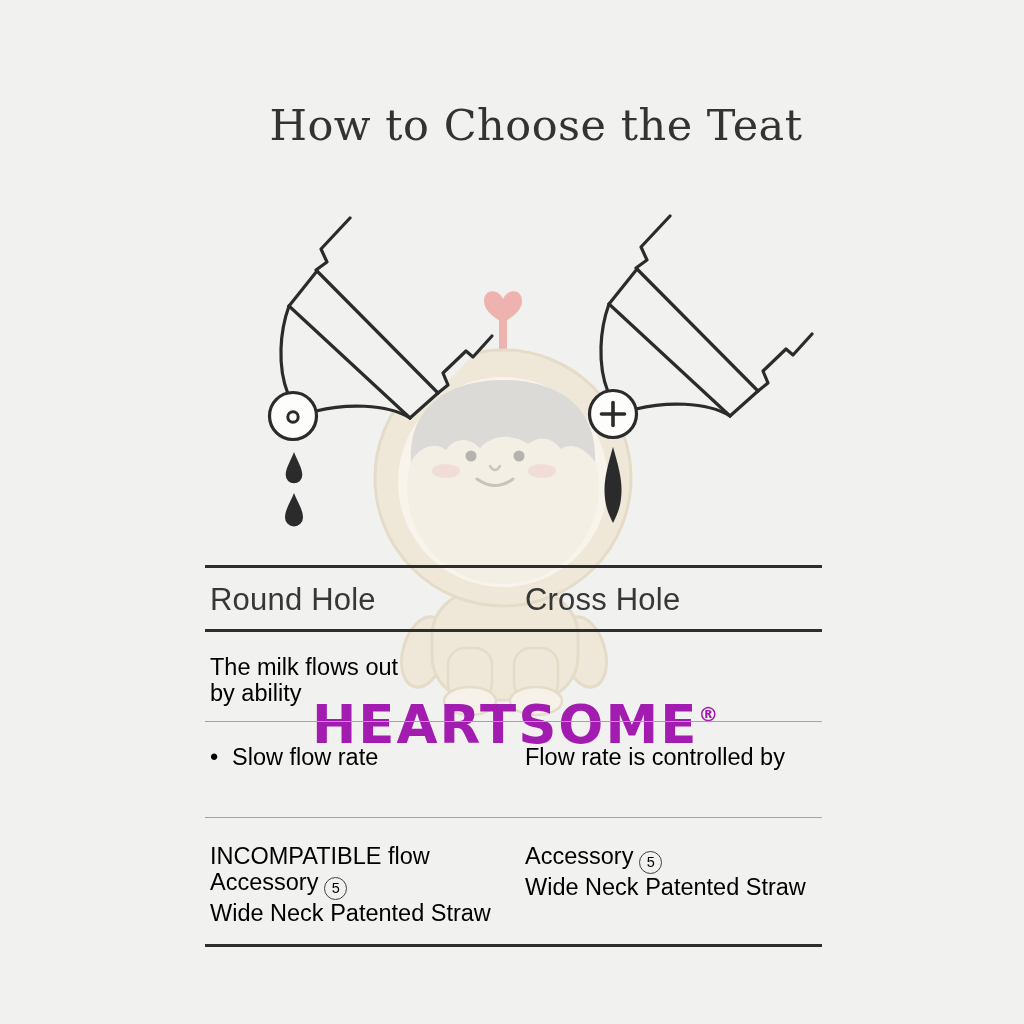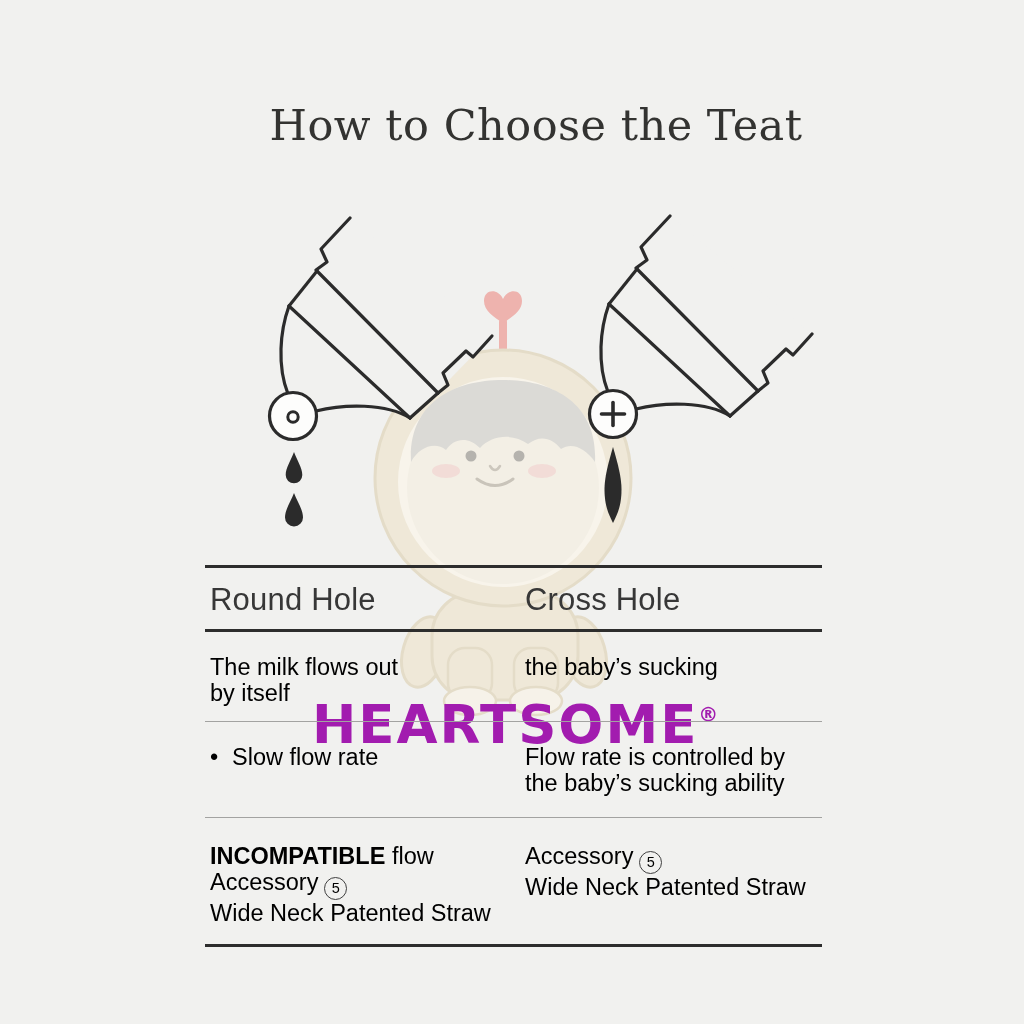--- a/index.html
+++ b/index.html
@@ -27,21 +27,21 @@
   }
   .wm-text .reg{font-size:20px;vertical-align:22px;letter-spacing:0;}
   .rule{position:absolute;left:205px;width:617px;}
   .rule.dark{height:3px;background:#2d2d2d;}
   .rule.light{height:1px;background:#a3a3a1;}
   .cell{position:absolute;color:#000000;font-size:23.5px;line-height:26px;}
   .cell.hdr{font-size:31px;line-height:34px;color:#373737;letter-spacing:0.2px;}
   .col-round{left:210px;width:300px;}
   .col-cross{left:525px;width:300px;}
   .cell .ln{display:block;}
-  .b{font-weight:bold;}
+  .b{font-weight:normal;}
   .circ5{
     display:inline-block;width:21px;height:21px;
     border:1.5px solid #3f3f3f;border-radius:50%;
     font-size:14.5px;line-height:21px;text-align:center;
     margin-left:6px;vertical-align:-3px;
   }
   .bullet{display:inline-block;width:22px;}
 </style>
 </head>
 <body>
@@ -121,34 +121,32 @@
 
   <div class="rule dark" style="top:565px"></div>
 
   <div class="cell hdr col-cross" style="top:583px">Cross Hole</div>
   <div class="cell hdr col-round" style="top:583px">Round Hole</div>
 
   <div class="rule dark" style="top:629px"></div>
 
   <div class="cell col-round" style="top:654px">
     <span class="ln">The milk flows out</span>
-    <span class="ln">by itself</span>
+    <span class="ln">by ability</span>
   </div>
   <div class="cell col-cross" style="top:654px">
-    <span class="ln">the baby’s sucking</span>
   </div>
 
   <div class="rule light" style="top:721px"></div>
 
   <div class="cell col-round" style="top:744px">
     <span class="ln"><span class="bullet">•</span><span>Slow flow rate</span></span>
   </div>
   <div class="cell col-cross" style="top:744px">
     <span class="ln">Flow rate is controlled by</span>
-    <span class="ln">the baby’s sucking ability</span>
   </div>
 
   <div class="rule light" style="top:817px"></div>
 
   <div class="cell col-round" style="top:843px">
     <span class="ln"><span class="b">INCOMPATIBLE</span><span> flow</span></span>
     <span class="ln"><span>Accessory</span><span class="circ5">5</span></span>
     <span class="ln">Wide Neck Patented Straw</span>
   </div>
   <div class="cell col-cross" style="top:843px">

